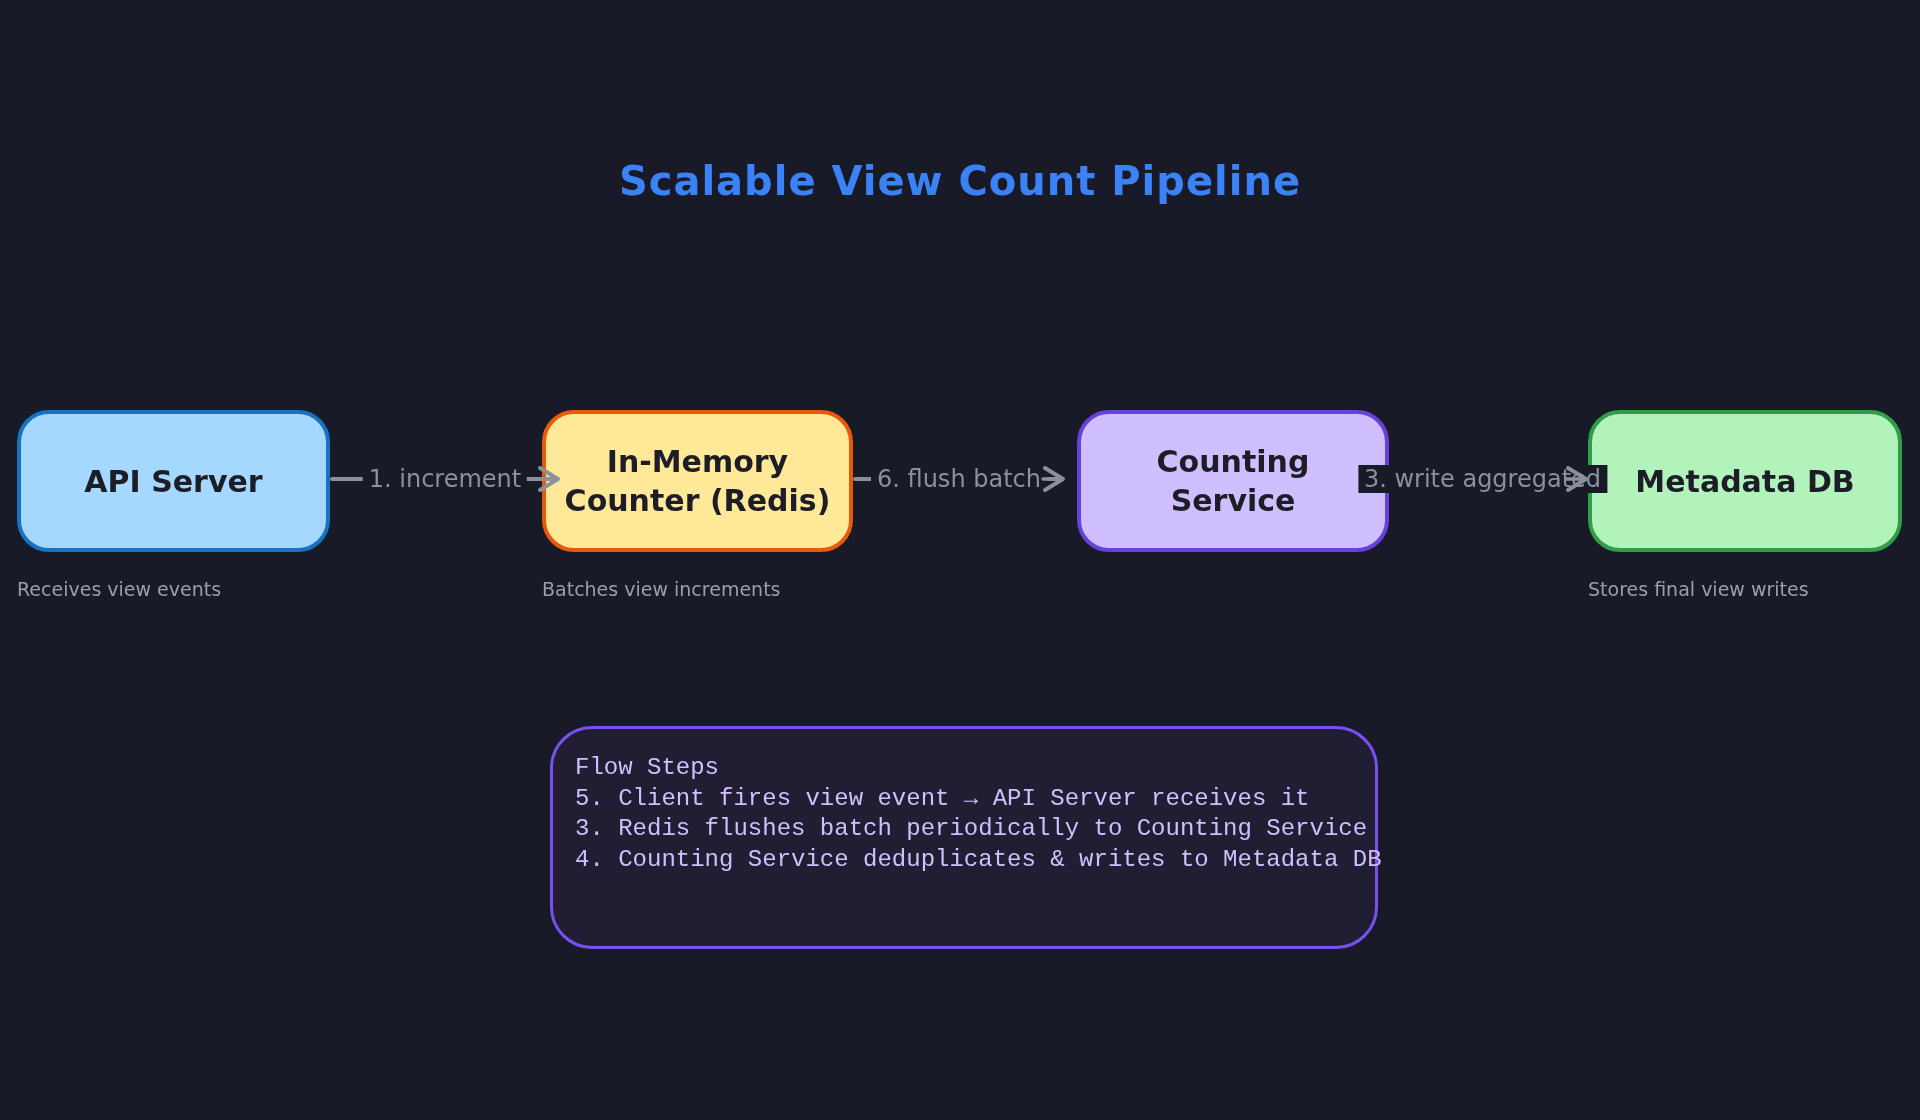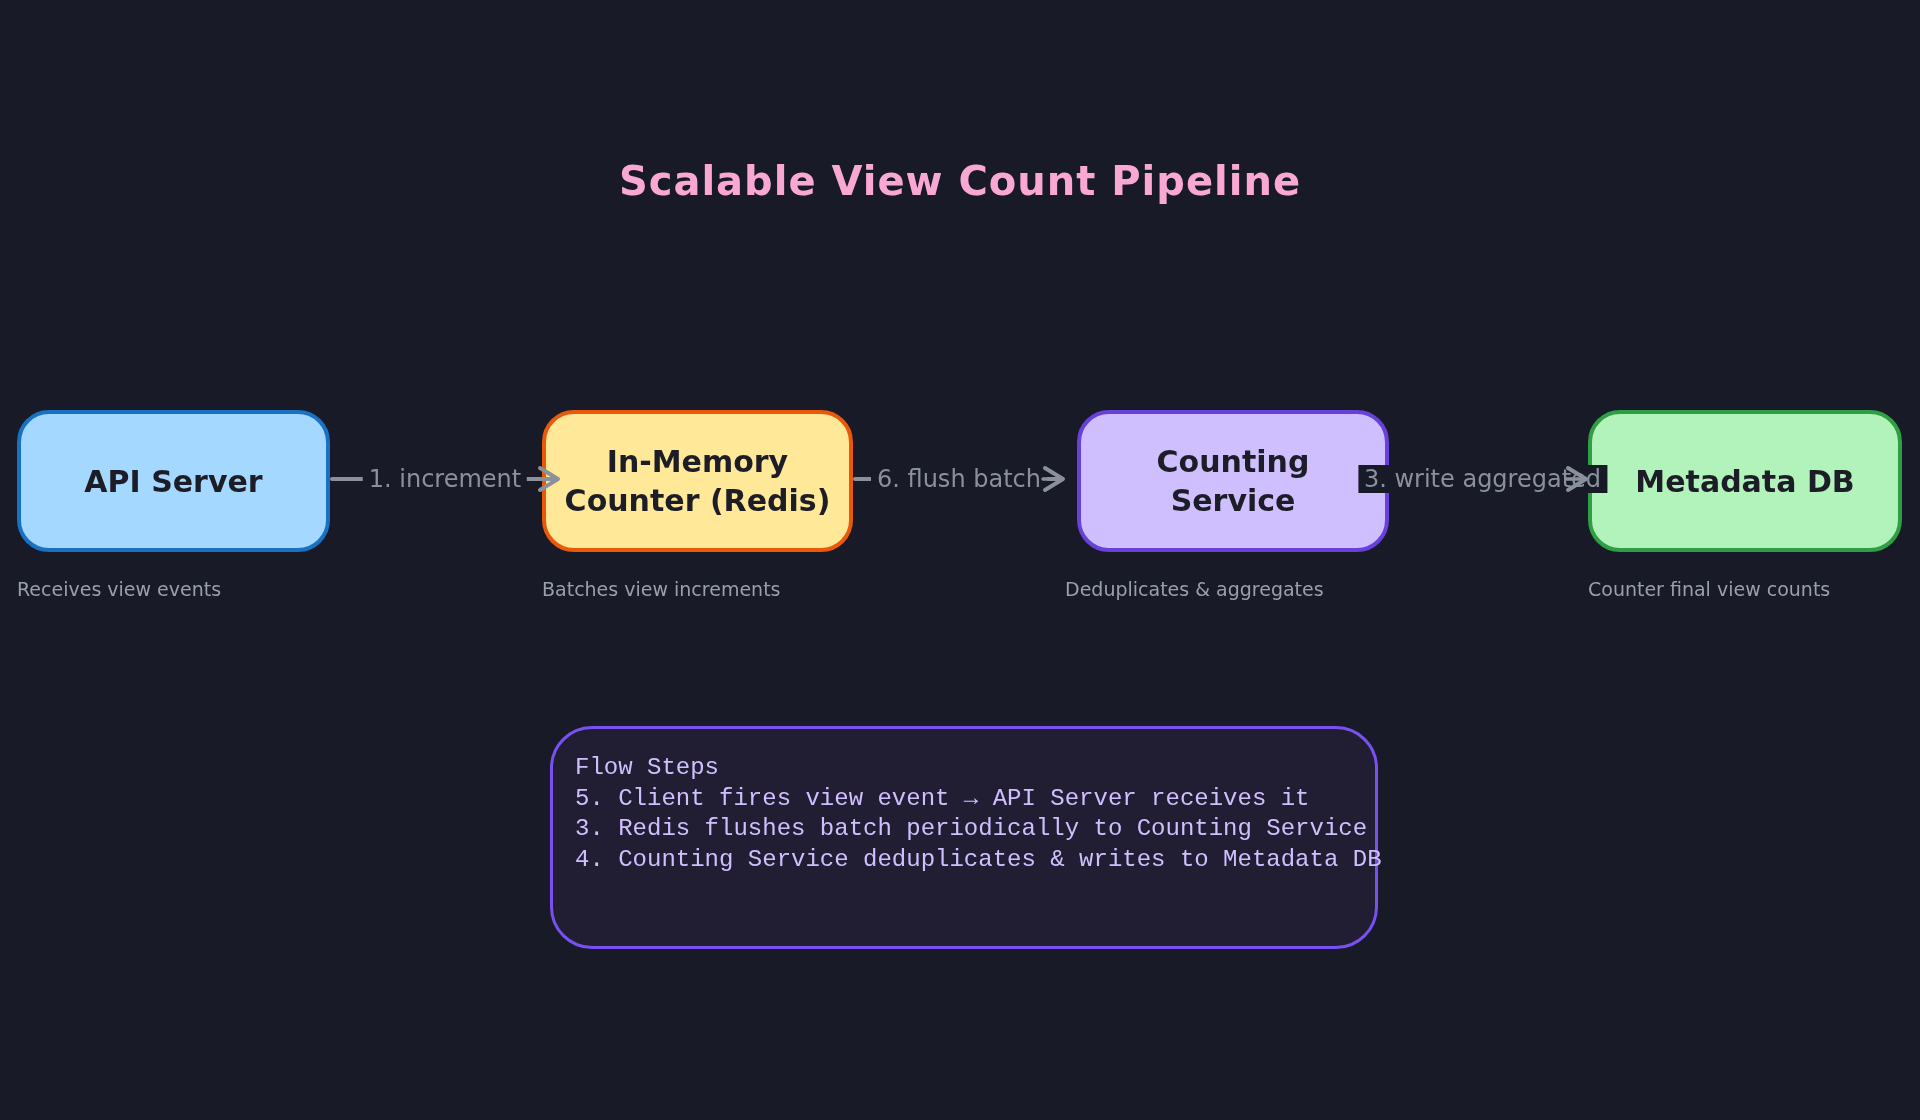--- a/index.html
+++ b/index.html
@@ -75,41 +75,40 @@
     padding:24px 24px 0 22px;
     color:#d0bfff;
   }
   .flow-line{font-size:24px;line-height:30.5px;white-space:nowrap;font-family:Liberation Mono, monospace;}
 </style>
 </head>
 <body style="background: rgb(24, 26, 39);">
 
 <div class="canvas">
 
-  <div class="diagram-title" style="color: #f9a8d4;">Scalable View Count Pipeline</div>
+  <div class="diagram-title" style="color: #3b82f6;">Scalable View Count Pipeline</div>
 
   <div class="node node-0" style="background: rgb(165, 216, 255); border-color: rgb(25, 113, 194);">
     <div class="node-label">API Server</div>
   </div>
   <div class="node node-1" style="background: rgb(255, 233, 153); border-color: rgb(232, 89, 12);">
     <div class="node-label">In-Memory
 Counter (Redis)</div>
   </div>
   <div class="node node-2" style="background: rgb(208, 191, 255); border-color: rgb(103, 65, 217); margin-left: 12px;">
     <div class="node-label">Counting
 Service</div>
   </div>
   <div class="node node-3" style="background: rgb(178, 242, 187); border-color: rgb(47, 158, 68);">
     <div class="node-label">Metadata DB</div>
   </div>
 
   <div class="caption caption-0" style="color: rgb(152, 160, 171);">Receives view events</div>
   <div class="caption caption-1" style="color: rgb(152, 160, 171);">Batches view increments</div>
-  <div class="caption caption-2" style="color: rgb(152, 160, 171);">Deduplicates &amp; aggregates</div>
-  <div class="caption caption-3" style="color: rgb(152, 160, 171);">Counter final view counts</div>
+  <div class="caption caption-3" style="color: rgb(152, 160, 171);">Stores final view writes</div>
 
   <div class="arrow arrow-0" style="color: rgb(138, 145, 155);">
     <div class="arrow-line"></div>
     <span class="arrow-label" style="background: rgb(24, 26, 39);">1. increment</span>
     <svg class="arrow-head" width="34" height="34" viewBox="0 0 34 34">
       <path d="M10 6 L28 17 L10 28" fill="none" stroke="currentColor" stroke-width="4" stroke-linecap="round" stroke-linejoin="round"></path>
       <path d="M8 17 L26 17" fill="none" stroke="currentColor" stroke-width="3.5" stroke-linecap="round"></path>
     </svg>
   </div>
 

